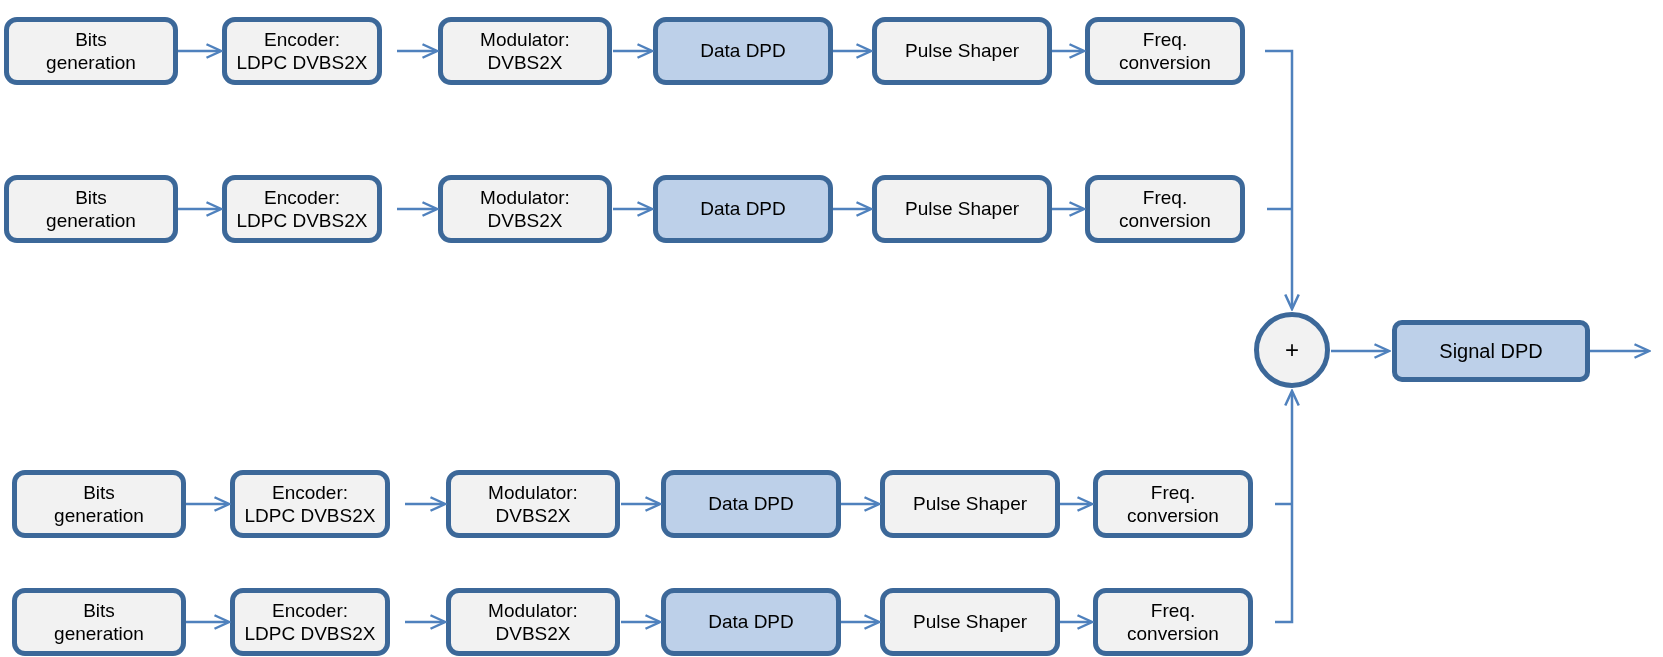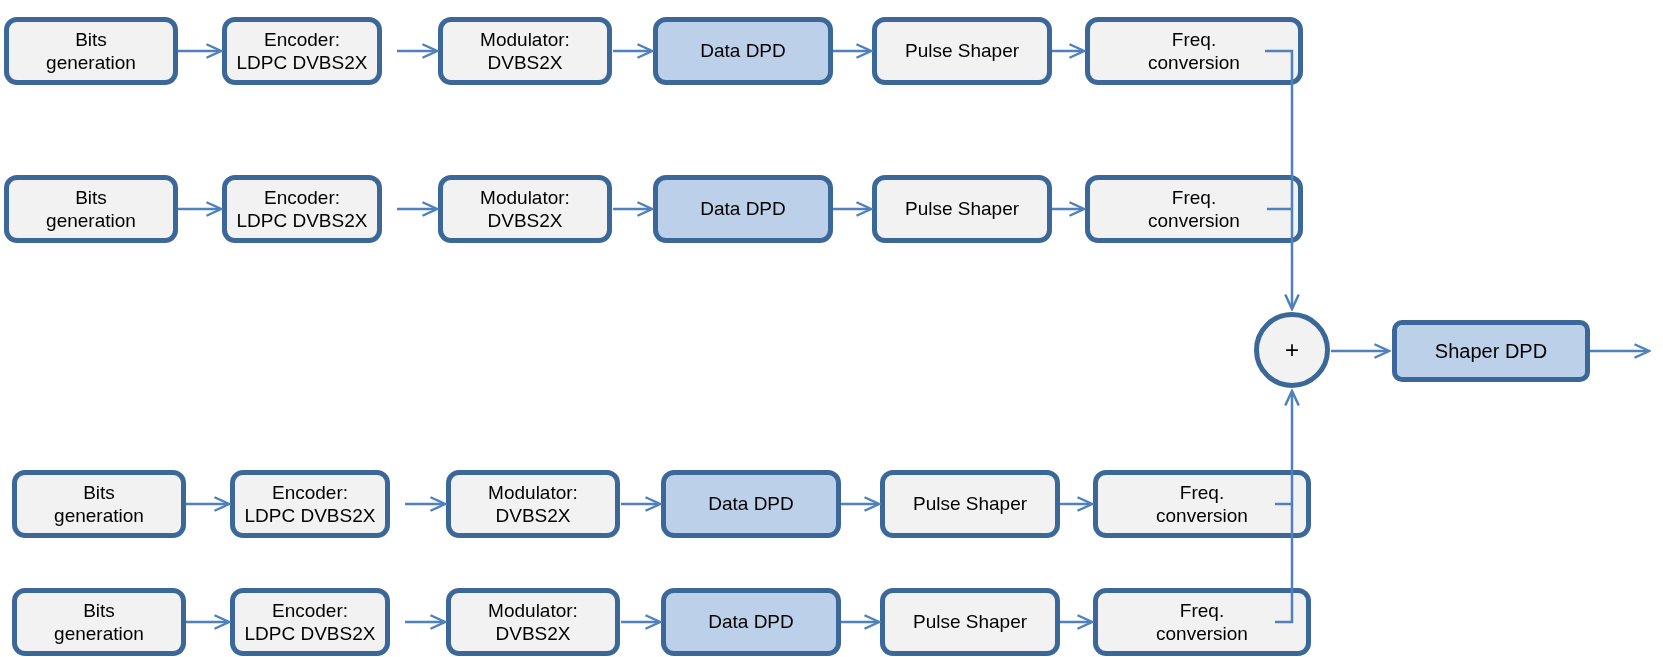--- a/index.html
+++ b/index.html
@@ -37,21 +37,21 @@
   }
   .block.dpd{background:var(--dpd-fill);}
   
   .r1{top:5px}.r2{top:163px}.r3{top:458px}.r4{top:576px}
   
   .c1{left:4px;width:174px}
   .c2{left:222px;width:160px}
   .c3{left:438px;width:174px}
   .c4{left:653px;width:180px}
   .c5{left:872px;width:180px}
-  .c6{left:1085px;width:218px}
+  .c6{left:1085px;width:160px}
   
   .shift{margin-left:8px}
 
   #sum-node{
     position:absolute;
     left:1254px;top:300px;
     width:76px;height:76px;
     box-sizing:border-box;
     background:var(--block-fill);
     border:5px solid var(--block-border);
@@ -133,21 +133,21 @@
 DVBS2X</div>
   <div class="block dpd r4 c4 shift">Data DPD</div>
   <div class="block r4 c5 shift">Pulse Shaper</div>
   <div class="block r4 c6 shift">Freq.
 conversion</div>
 
   <div id="sum-node">
     <span>+</span>
   </div>
 
-  <div id="signal-dpd">Shaper DPD</div>
+  <div id="signal-dpd">Signal DPD</div>
 
   <svg id="connector-layer" viewBox="0 0 1663 657" xmlns="http://www.w3.org/2000/svg">
     <defs>
       <marker id="ah" viewBox="0 0 16 16" markerWidth="18" markerHeight="18" refX="13" refY="8" orient="auto" markerUnits="userSpaceOnUse">
         <path class="arrowhead-path" d="M1,2 L14,8 L1,14"></path>
       </marker>
     </defs>
 
     <path class="flow" marker-end="url(#ah)" d="M178,39 L220,39"></path>
     <path class="flow" marker-end="url(#ah)" d="M397,39 L436,39"></path>

